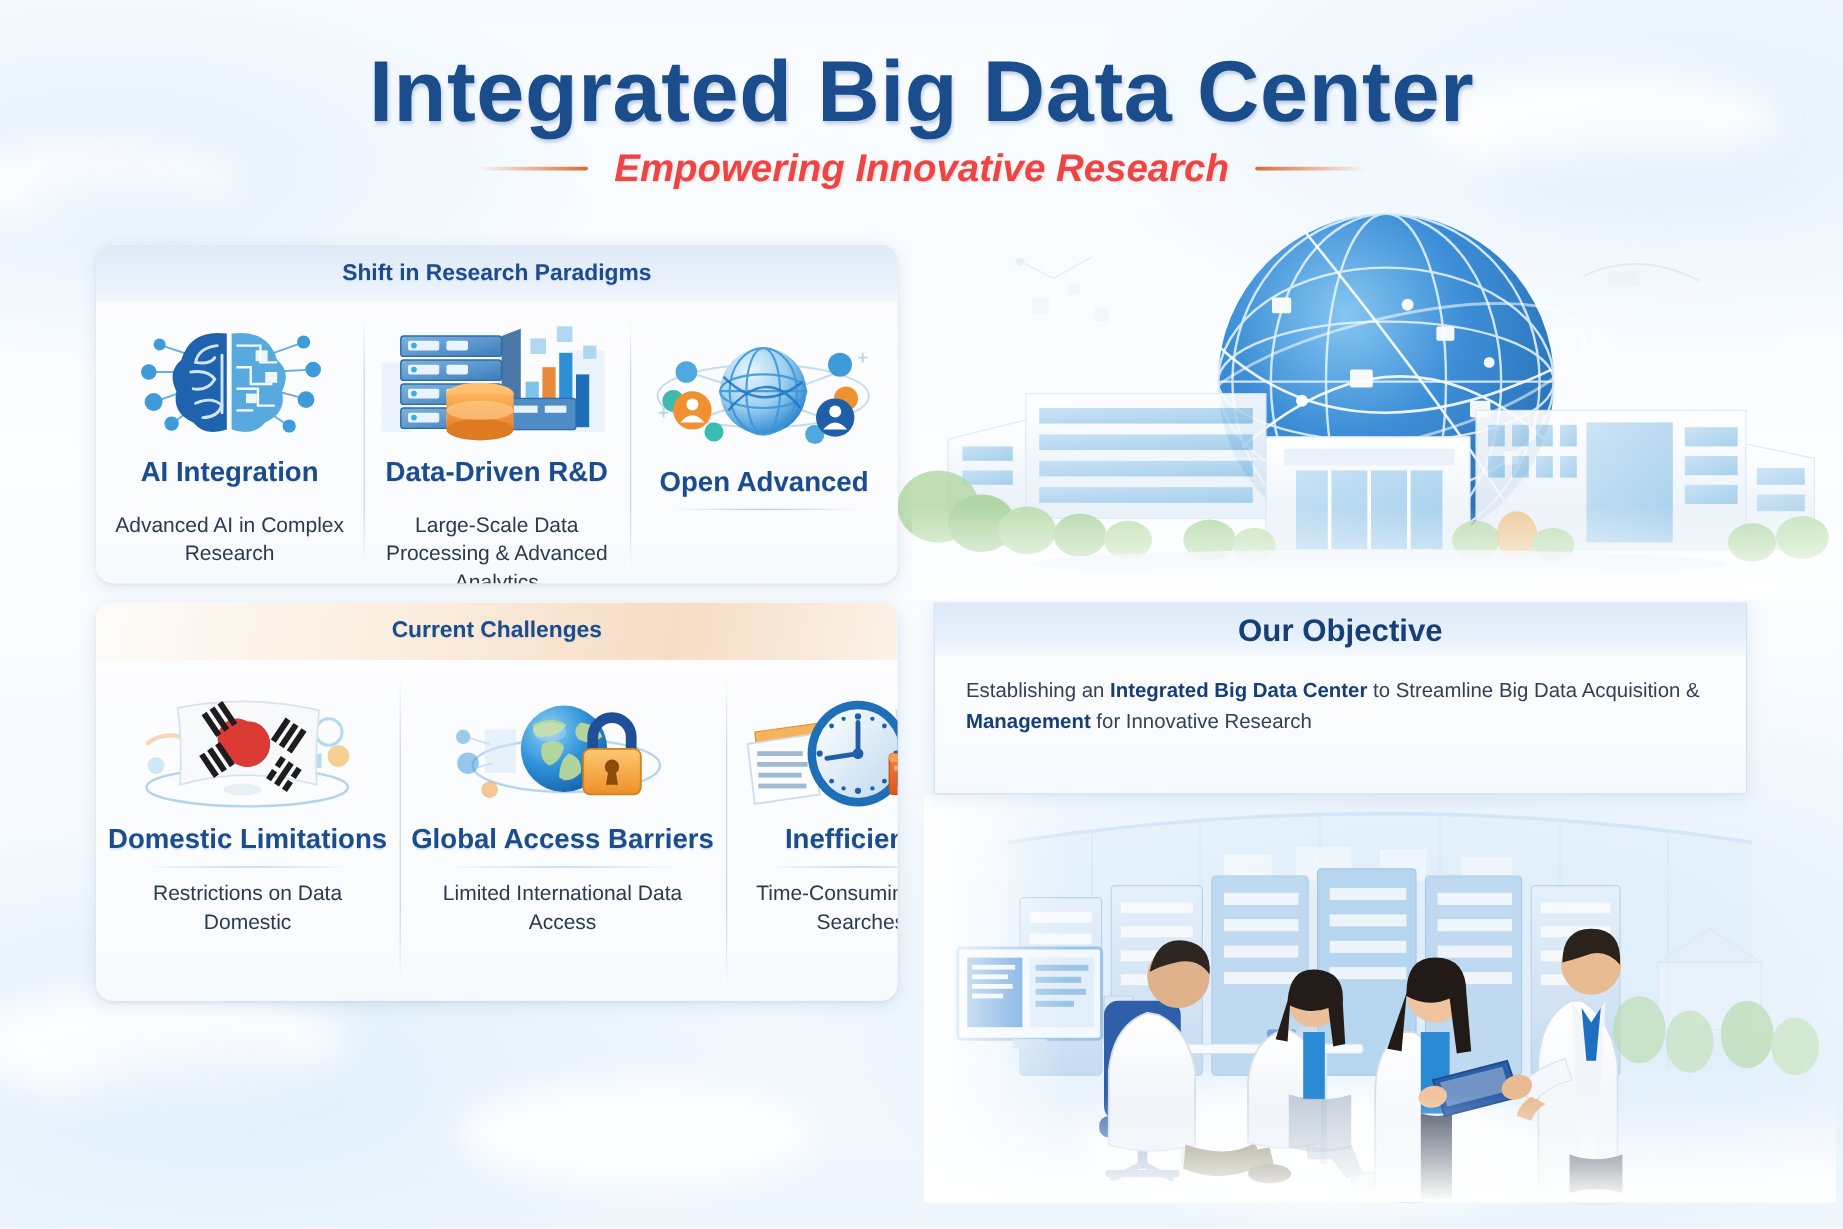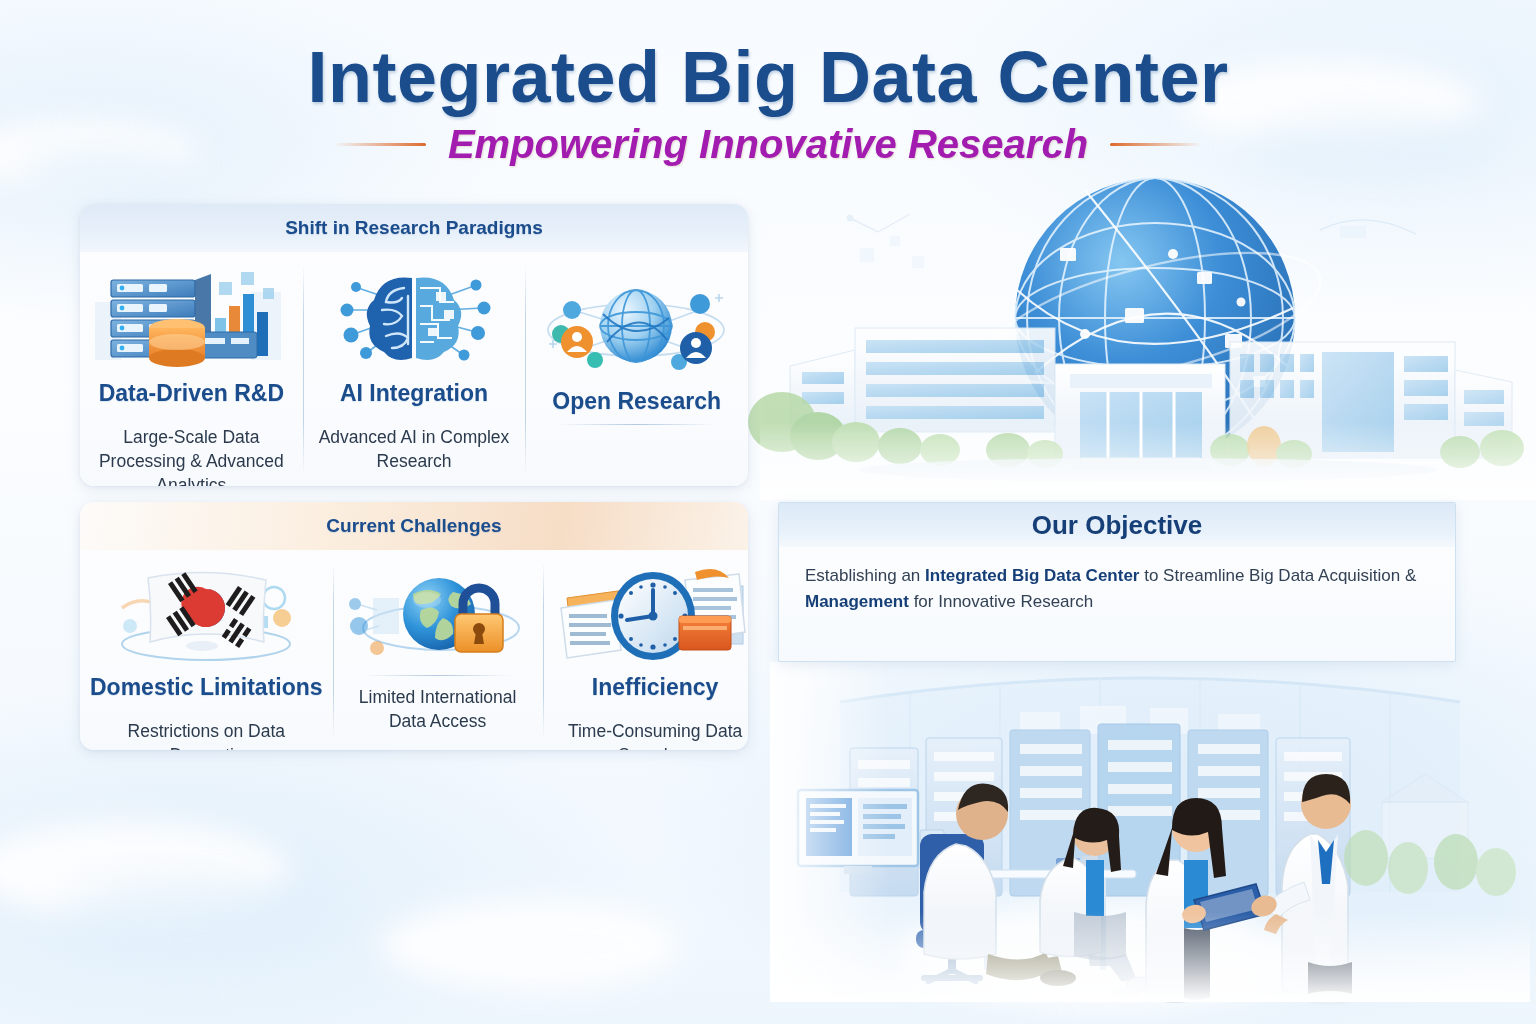--- a/index.html
+++ b/index.html
@@ -30,21 +30,21 @@
     font-size:72px; font-weight:bold; color:#1b4c8c;
     letter-spacing:.5px; line-height:1.05;
     text-shadow:1px 2px 3px rgba(120,150,185,.45);
     font-family:"Liberation Sans", sans-serif;
   }
   .sub-wrap{ display:flex; align-items:center; justify-content:center; gap:22px; margin-top:6px; }
   .sub-dash{ width:92px; height:3px; border-radius:2px; }
   .sub-dash.left{ background:linear-gradient(90deg, rgba(224,110,48,0) 0%, #dd6a2c 100%); }
   .sub-dash.right{ background:linear-gradient(90deg, #dd6a2c 0%, rgba(224,110,48,0) 100%); }
   .subtitle{
-    font-size:40px; font-style:italic; font-weight:600; color:#a21caf;
+    font-size:32px; font-style:italic; font-weight:600; color:#ef4444;
     text-shadow:1px 1px 2px rgba(180,140,110,.3);
   }
 
   
   .panel{
     position:absolute; border-radius:14px; overflow:hidden;
     background:linear-gradient(180deg,#fdfdfe 0%, #fbfcfe 60%, #f7fafd 100%);
     box-shadow:0 3px 14px rgba(120,150,185,.18), 0 1px 3px rgba(120,150,185,.12);
     z-index:5;
   }
@@ -421,20 +421,65 @@
     <span class="sub-dash right"></span>
   </div>
 </div>
 
 <div class="panel" style="left:80px;top:204px;width:668px;height:282px;">
   <div class="panel-head head-blue">Shift in Research Paradigms</div>
   <div class="cards">
 
     <div class="card">
       <div class="icon-box">
+        <svg width="180" height="104" viewBox="0 0 180 104">
+          <g stroke="#62aee2" stroke-width="1.6" fill="none">
+            <path d="M58 30 L34 22 M58 44 L26 44 M58 58 L30 68 M62 72 L44 86"></path>
+            <path d="M122 30 L150 20 M122 44 L158 42 M122 58 L152 66 M118 74 L138 88"></path>
+          </g>
+          <g fill="#3f9ada">
+            <circle cx="32" cy="21" r="5"></circle>
+              <circle cx="23" cy="44" r="6.5"></circle>
+            <circle cx="27" cy="69" r="7.5"></circle>
+              <circle cx="42" cy="87" r="6"></circle>
+            <circle cx="152" cy="19" r="5.5"></circle>
+              <circle cx="160" cy="42" r="6.5"></circle>
+            <circle cx="154" cy="67" r="7"></circle>
+              <circle cx="140" cy="89" r="5.5"></circle>
+          </g>
+
+          <path d="M88 12 q-30 -4 -38 22 q-12 10 -4 26 q-4 18 14 26 q10 12 28 6 z" fill="#1f62ad"></path>
+          <g fill="none" stroke="#cfe6fa" stroke-width="2.4" stroke-linecap="round">
+            <path d="M80 22 q-16 2 -18 14 q12 2 16 -4"></path>
+            <path d="M58 44 q14 -2 20 6 q-6 10 -18 8"></path>
+            <path d="M62 70 q14 -6 22 2 q-4 10 -16 10"></path>
+            <path d="M84 30 l0 48"></path>
+          </g>
+
+          <path d="M92 12 q30 -4 38 22 q12 10 4 26 q4 18 -14 26 q-10 12 -28 6 z" fill="#58a9de"></path>
+          <g fill="none" stroke="#ffffff" stroke-width="2" opacity=".95">
+            <path d="M96 22 L116 22 L116 36 L130 36"></path>
+            <path d="M96 40 L108 40 L108 54 L126 54"></path>
+            <path d="M96 58 L114 58 L114 72 L128 72"></path>
+            <path d="M96 76 L110 76"></path>
+          </g>
+          <g fill="#ffffff" opacity=".9">
+            <rect x="112" y="26" width="10" height="9"></rect>
+              <rect x="120" y="44" width="10" height="9"></rect>
+            <rect x="104" y="62" width="9" height="8"></rect>
+          </g>
+        </svg>
+      </div>
+      <div class="card-title">AI Integration</div>
+      <div class="card-rule"></div>
+      <div class="card-desc">Advanced AI in Complex Research</div>
+    </div>
+
+    <div class="card">
+      <div class="icon-box">
         <svg width="200" height="104" viewBox="0 0 200 104">
           <defs>
             <linearGradient id="srvA" x1="0" y1="0" x2="1" y2="1">
               <stop offset="0%" stop-color="#7fb4e0"></stop>
                 <stop offset="100%" stop-color="#3d7cbb"></stop>
             </linearGradient>
             <linearGradient id="drum" x1="0" y1="0" x2="0" y2="1">
               <stop offset="0%" stop-color="#ffb55c"></stop>
                 <stop offset="100%" stop-color="#e8802a"></stop>
             </linearGradient>
@@ -494,65 +539,20 @@
           </g>
         </svg>
       </div>
       <div class="card-title">Data-Driven R&amp;D</div>
       <div class="card-rule"></div>
       <div class="card-desc">Large-Scale Data Processing &amp; Advanced Analytics</div>
     </div>
 
     <div class="card">
       <div class="icon-box">
-        <svg width="180" height="104" viewBox="0 0 180 104">
-          <g stroke="#62aee2" stroke-width="1.6" fill="none">
-            <path d="M58 30 L34 22 M58 44 L26 44 M58 58 L30 68 M62 72 L44 86"></path>
-            <path d="M122 30 L150 20 M122 44 L158 42 M122 58 L152 66 M118 74 L138 88"></path>
-          </g>
-          <g fill="#3f9ada">
-            <circle cx="32" cy="21" r="5"></circle>
-              <circle cx="23" cy="44" r="6.5"></circle>
-            <circle cx="27" cy="69" r="7.5"></circle>
-              <circle cx="42" cy="87" r="6"></circle>
-            <circle cx="152" cy="19" r="5.5"></circle>
-              <circle cx="160" cy="42" r="6.5"></circle>
-            <circle cx="154" cy="67" r="7"></circle>
-              <circle cx="140" cy="89" r="5.5"></circle>
-          </g>
-
-          <path d="M88 12 q-30 -4 -38 22 q-12 10 -4 26 q-4 18 14 26 q10 12 28 6 z" fill="#1f62ad"></path>
-          <g fill="none" stroke="#cfe6fa" stroke-width="2.4" stroke-linecap="round">
-            <path d="M80 22 q-16 2 -18 14 q12 2 16 -4"></path>
-            <path d="M58 44 q14 -2 20 6 q-6 10 -18 8"></path>
-            <path d="M62 70 q14 -6 22 2 q-4 10 -16 10"></path>
-            <path d="M84 30 l0 48"></path>
-          </g>
-
-          <path d="M92 12 q30 -4 38 22 q12 10 4 26 q4 18 -14 26 q-10 12 -28 6 z" fill="#58a9de"></path>
-          <g fill="none" stroke="#ffffff" stroke-width="2" opacity=".95">
-            <path d="M96 22 L116 22 L116 36 L130 36"></path>
-            <path d="M96 40 L108 40 L108 54 L126 54"></path>
-            <path d="M96 58 L114 58 L114 72 L128 72"></path>
-            <path d="M96 76 L110 76"></path>
-          </g>
-          <g fill="#ffffff" opacity=".9">
-            <rect x="112" y="26" width="10" height="9"></rect>
-              <rect x="120" y="44" width="10" height="9"></rect>
-            <rect x="104" y="62" width="9" height="8"></rect>
-          </g>
-        </svg>
-      </div>
-      <div class="card-title">AI Integration</div>
-      <div class="card-rule"></div>
-      <div class="card-desc">Advanced AI in Complex Research</div>
-    </div>
-
-    <div class="card">
-      <div class="icon-box">
         <svg width="195" height="104" viewBox="0 0 195 104">
           <defs>
             <radialGradient id="gn" cx="35%" cy="28%" r="75%">
               <stop offset="0%" stop-color="#eaf6ff"></stop>
                 <stop offset="55%" stop-color="#9dd0f0"></stop>
               <stop offset="100%" stop-color="#2f8ad2"></stop>
             </radialGradient>
           </defs>
           <g fill="none" stroke="#c3dcf0" stroke-width="1.6">
             <ellipse cx="97" cy="56" rx="88" ry="26"></ellipse>
@@ -588,28 +588,28 @@
             <path d="M147 84 q10 -12 20 0 z" fill="#ffffff"></path>
           </g>
           <g stroke="#b9d6ee" stroke-width="1.6">
             <line x1="176" y1="24" x2="184" y2="24"></line>
               <line x1="180" y1="20" x2="180" y2="28"></line>
             <line x1="10" y1="70" x2="18" y2="70"></line>
               <line x1="14" y1="66" x2="14" y2="74"></line>
           </g>
         </svg>
       </div>
-      <div class="card-title">Open Research</div>
+      <div class="card-title">Open Advanced</div>
       <div class="card-rule"></div>
     </div>
 
   </div>
 </div>
 
-<div class="panel" style="left:80px;top:502px;width:668px;height:248px;">
+<div class="panel" style="left:80px;top:502px;width:668px;height:332px;">
   <div class="panel-head head-peach">Current Challenges</div>
   <div class="cards">
 
     <div class="card">
       <div class="icon-box">
         <svg width="200" height="100" viewBox="0 0 200 100">
           <ellipse cx="100" cy="80" rx="84" ry="16" fill="none" stroke="#9fc9e8" stroke-width="2" opacity=".8"></ellipse>
           <g opacity=".55">
             <circle cx="168" cy="34" r="11" fill="none" stroke="#6fc0e8" stroke-width="2.5"></circle>
             <circle cx="176" cy="54" r="9" fill="#f2a93f"></circle>
@@ -691,20 +691,21 @@
             <path d="M116 50 q12 -4 14 6 q-8 8 -16 2 z"></path>
           </g>
           <ellipse cx="84" cy="34" rx="14" ry="8" fill="#ffffff" opacity=".2"></ellipse>
 
           <path d="M120 50 l0 -12 a16 16 0 0 1 32 0 l0 12" fill="none" stroke="#1f4f96" stroke-width="9" stroke-linecap="round"></path>
           <rect x="112" y="48" width="48" height="38" rx="6" fill="url(#lockG)" stroke="#d57e1e" stroke-width="1.5"></rect>
           <circle cx="136" cy="63" r="6" fill="#8a4b0d"></circle>
           <path d="M133 66 l6 0 l2 12 l-10 0 z" fill="#8a4b0d"></path>
         </svg>
       </div>
+      <div class="card-title">Global Access Barriers</div>
       <div class="card-rule"></div>
       <div class="card-desc">Limited International Data Access</div>
     </div>
 
     <div class="card">
       <div class="icon-box">
         <svg width="205" height="100" viewBox="0 0 205 100">
           <defs>
             <linearGradient id="clockF" x1="0" y1="0" x2="1" y2="1">
               <stop offset="0%" stop-color="#ffffff"></stop>

